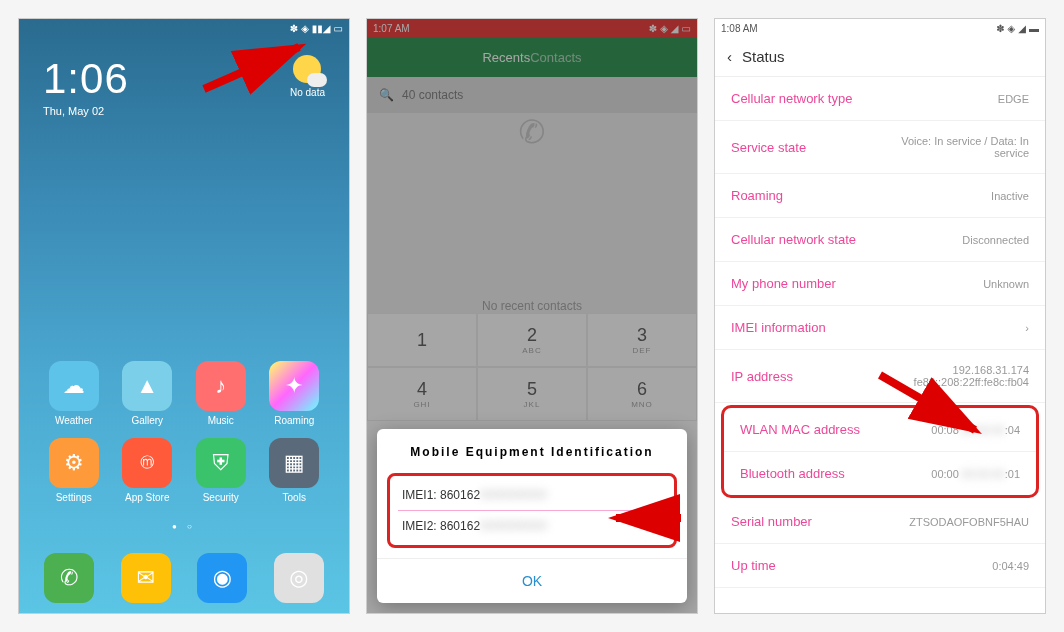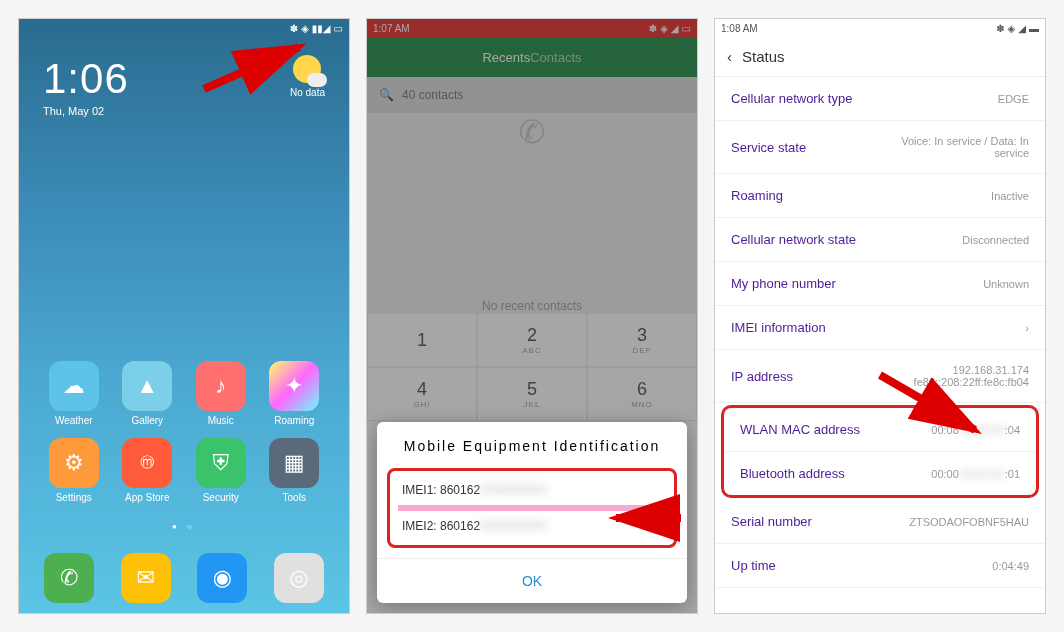--- a/index.html
+++ b/index.html
@@ -29,31 +29,31 @@
 .dialer-header span.inactive { opacity: 0.6; }
 .search-row { height: 36px; background: #e0e0e0; display: flex; align-items: center; padding: 0 12px; color: #888; font-size: 12px; gap: 8px; }
 .recent-area { height: 200px; display: flex; flex-direction: column; align-items: center; justify-content: space-between; color: #aaa; font-size: 12px; background: #f0f0f0; }
 .phone-icon-big { font-size: 32px; color: #ccc; margin-bottom: 10px; }
 .keypad { display: grid; grid-template-columns: repeat(3,1fr); background: #fff; }
 .key { height: 54px; border: 0.5px solid #eee; display: flex; flex-direction: column; align-items: center; justify-content: center; color: #666; }
 .key .num { font-size: 18px; }
 .key .sub { font-size: 8px; color: #aaa; letter-spacing: 1px; }
 .dim { position: absolute; inset: 0; background: rgba(0,0,0,0.35); }
 .dialog { position: absolute; bottom: 10px; left: 10px; right: 10px; background: #fff; border-radius: 6px; padding: 16px 0 0; box-shadow: 0 4px 20px rgba(0,0,0,0.3); }
-.dialog-title { text-align: center; font-size: 14px; font-weight: 400; margin-bottom: 14px; letter-spacing: 2px; }
+.dialog-title { text-align: center; font-size: 12px; font-weight: 700; margin-bottom: 14px; letter-spacing: 2px; }
 .imei-box { border: 3px solid #d22; border-radius: 8px; margin: 0 10px 10px; padding: 4px 8px; }
 .imei-row { padding: 8px 4px; font-size: 12px; color: #333; }
-.imei-row:first-child { border-bottom: 6px solid #f9a8d4; }
+.imei-row:first-child { border-bottom: 1px solid #f9a8d4; }
 .dialog-ok { text-align: center; padding: 14px; color: #2a8fd0; font-size: 14px; border-top: 1px solid #eee; }
 
 
 .settings-header { height: 40px; display: flex; align-items: center; padding: 0 12px; border-bottom: 1px solid #eee; font-size: 15px; color: #333; gap: 10px; }
 .settings-list { }
 .settings-row { display: flex; justify-content: space-between; align-items: center; padding: 14px 16px; border-bottom: 1px solid #f0f0f0; }
-.settings-row .label { font-size: 13px; color: #4c1d95; }
+.settings-row .label { font-size: 13px; color: #ec4899; }
 .settings-row .value { font-size: 11px; color: #999; text-align: right; max-width: 150px; padding-left: 18px; }
 .mac-box { border: 3px solid #d22; border-radius: 10px; margin: 2px 6px; }
 .mac-box .settings-row { border-bottom: 1px solid #f0f0f0; }
 .mac-box .settings-row:last-child { border-bottom: none; }
 
 
 .arrow { position: absolute; pointer-events: none; }
 .arrow svg { display: block; }
 .blur { filter: blur(4px); color: #bbb !important; }
 </style>

